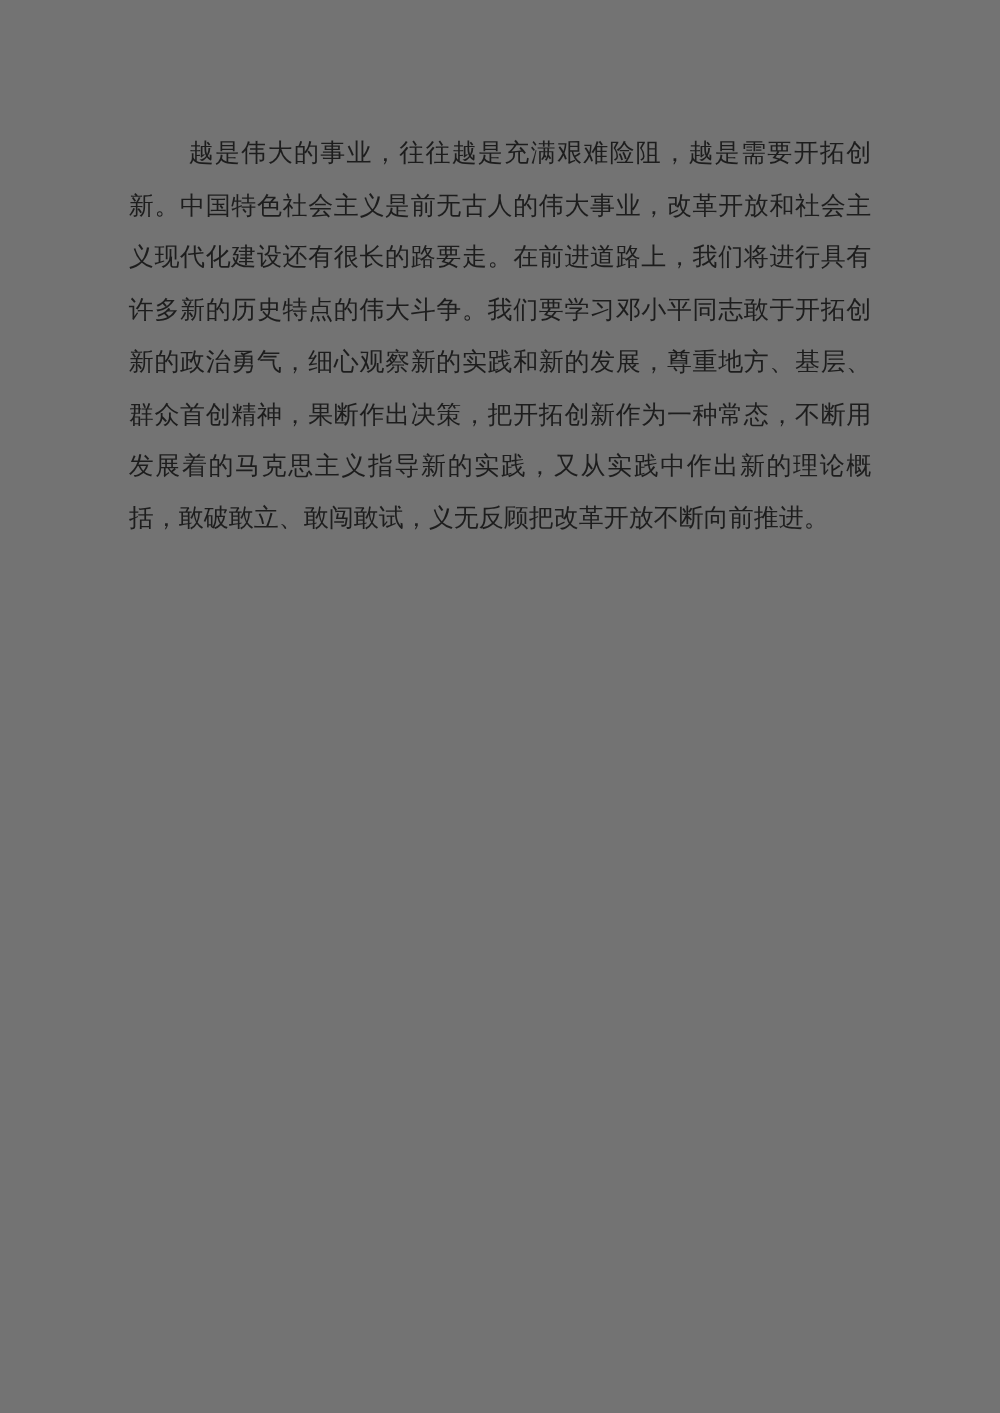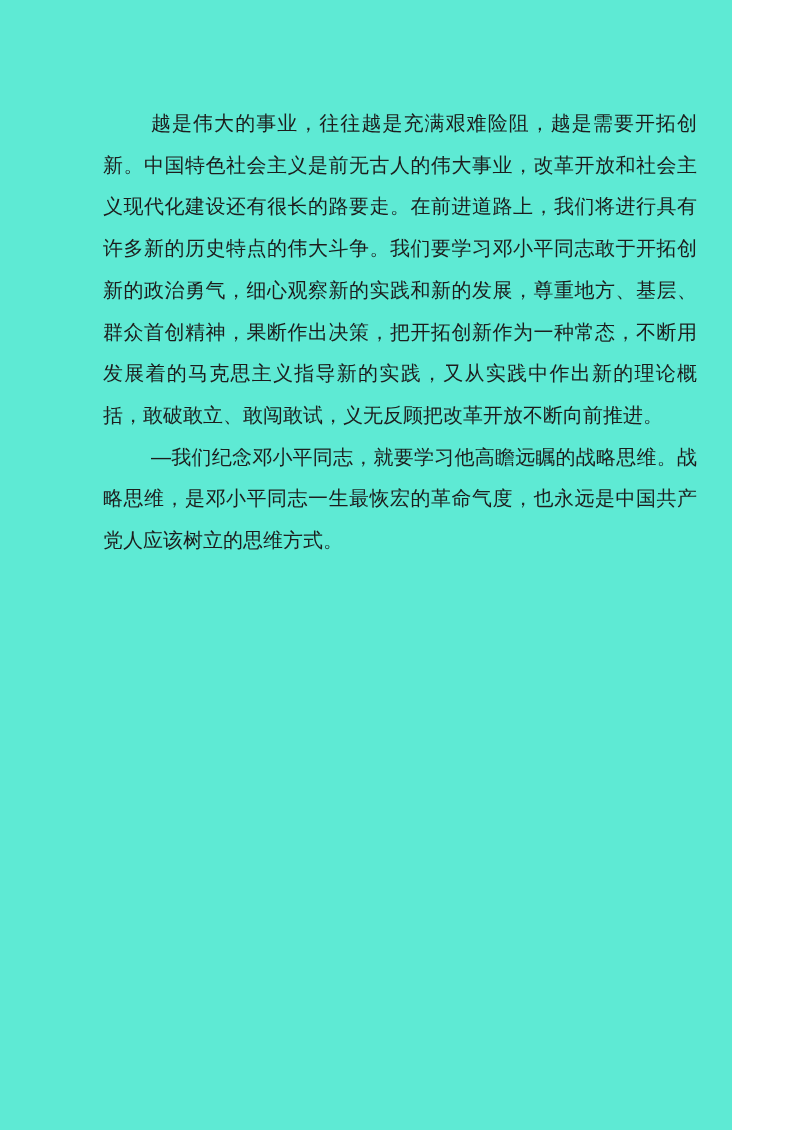--- a/index.html
+++ b/index.html
@@ -11,23 +11,23 @@
     height: 1130px;
     background: #ffffff;
     position: relative;
     overflow: hidden;
     font-family: "Liberation Sans", sans-serif;
   }
   .page {
     position: absolute;
     left: 0;
     top: 0;
-    width: 732px;
+    width: 800px;
     height: 1130px;
-    background: #5eead4;
+    background: #737373;
   }
   .content {
     position: absolute;
     left: 103px;
     top: 103px;
     width: 594px;
   }
   .para {
     margin: 0;
     padding: 0;
@@ -41,15 +41,14 @@
     letter-spacing: 0;
     word-break: normal;
   }
 </style>
 </head>
 <body>
 
 <div class="page">
   <div class="content">
     <p class="para">越是伟大的事业，往往越是充满艰难险阻，越是需要开拓创新。中国特色社会主义是前无古人的伟大事业，改革开放和社会主义现代化建设还有很长的路要走。在前进道路上，我们将进行具有许多新的历史特点的伟大斗争。我们要学习邓小平同志敢于开拓创新的政治勇气，细心观察新的实践和新的发展，尊重地方、基层、群众首创精神，果断作出决策，把开拓创新作为一种常态，不断用发展着的马克思主义指导新的实践，又从实践中作出新的理论概括，敢破敢立、敢闯敢试，义无反顾把改革开放不断向前推进。</p>
-    <p class="para">—我们纪念邓小平同志，就要学习他高瞻远瞩的战略思维。战略思维，是邓小平同志一生最恢宏的革命气度，也永远是中国共产党人应该树立的思维方式。</p>
   </div>
 </div>
 
 </body></html>

